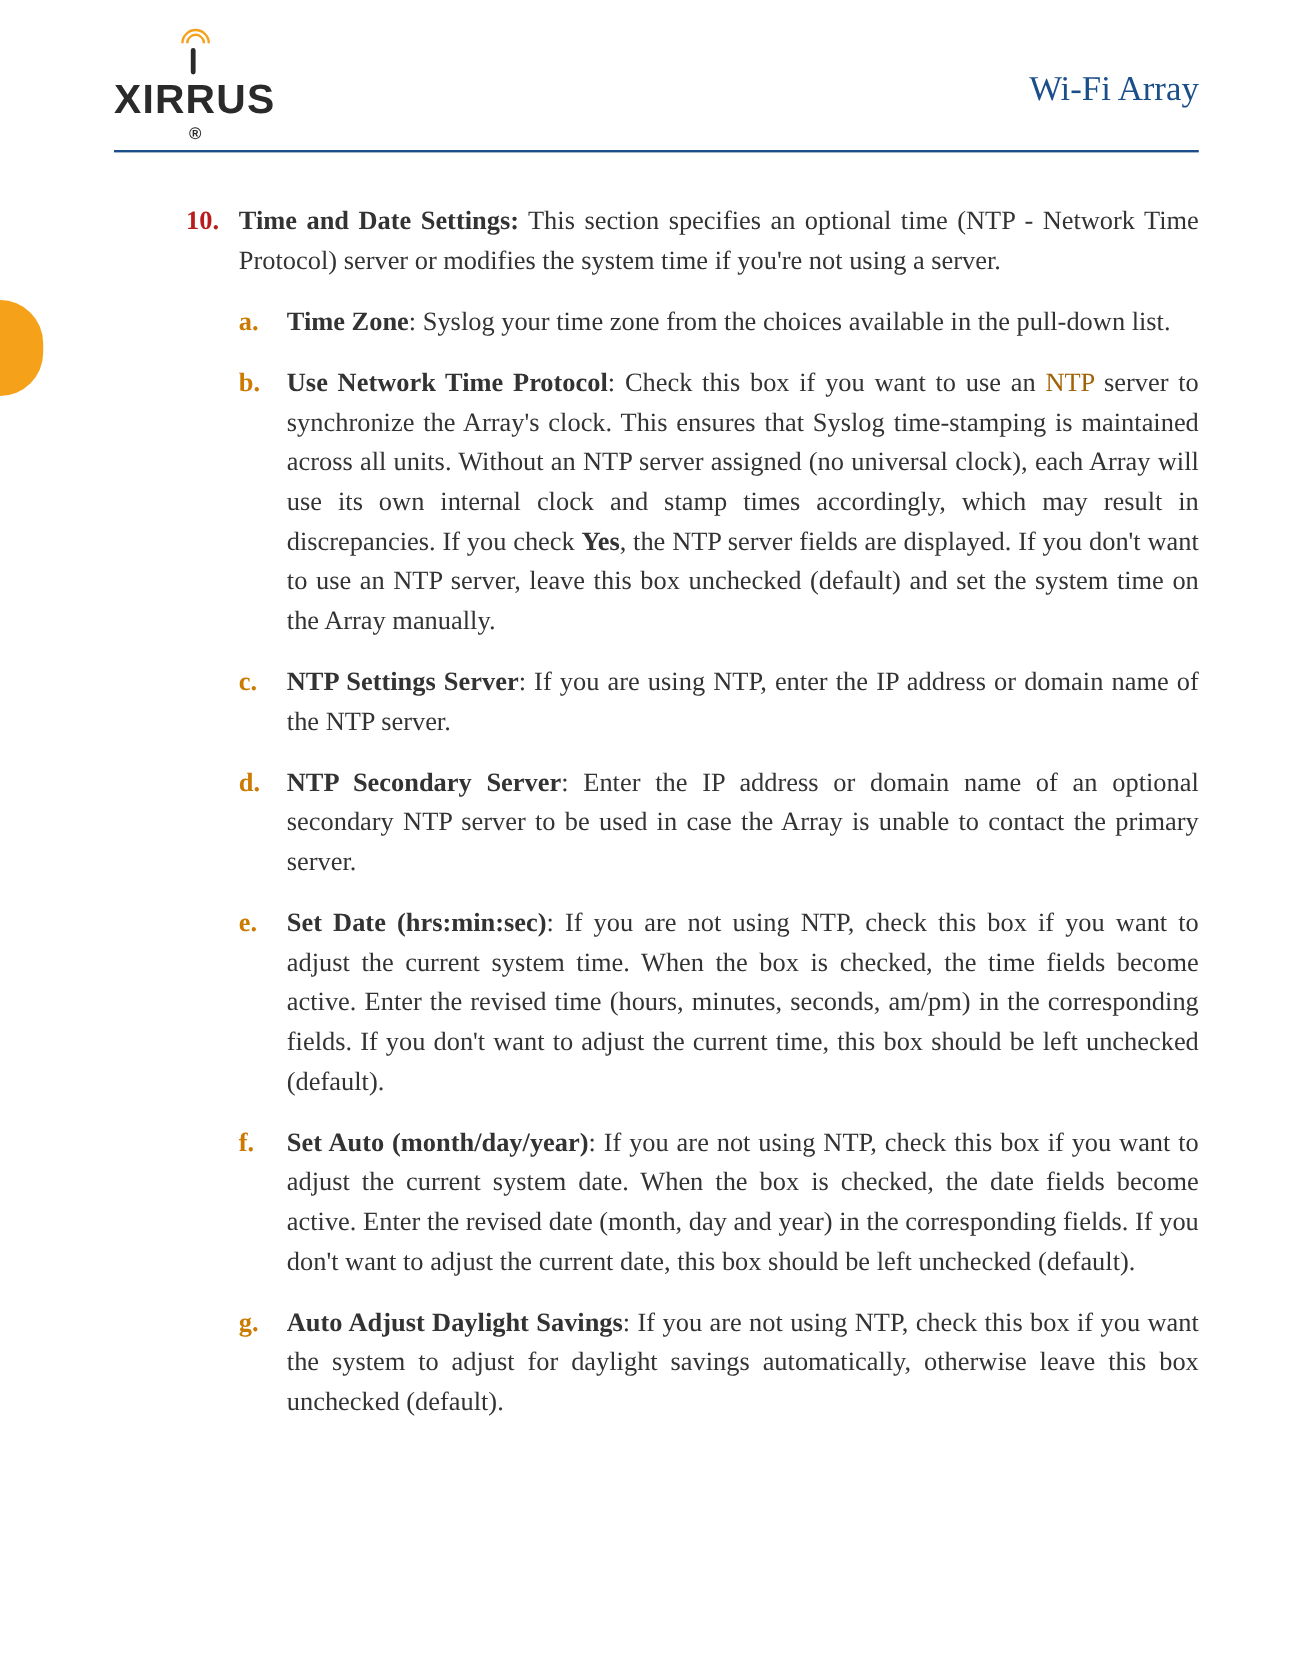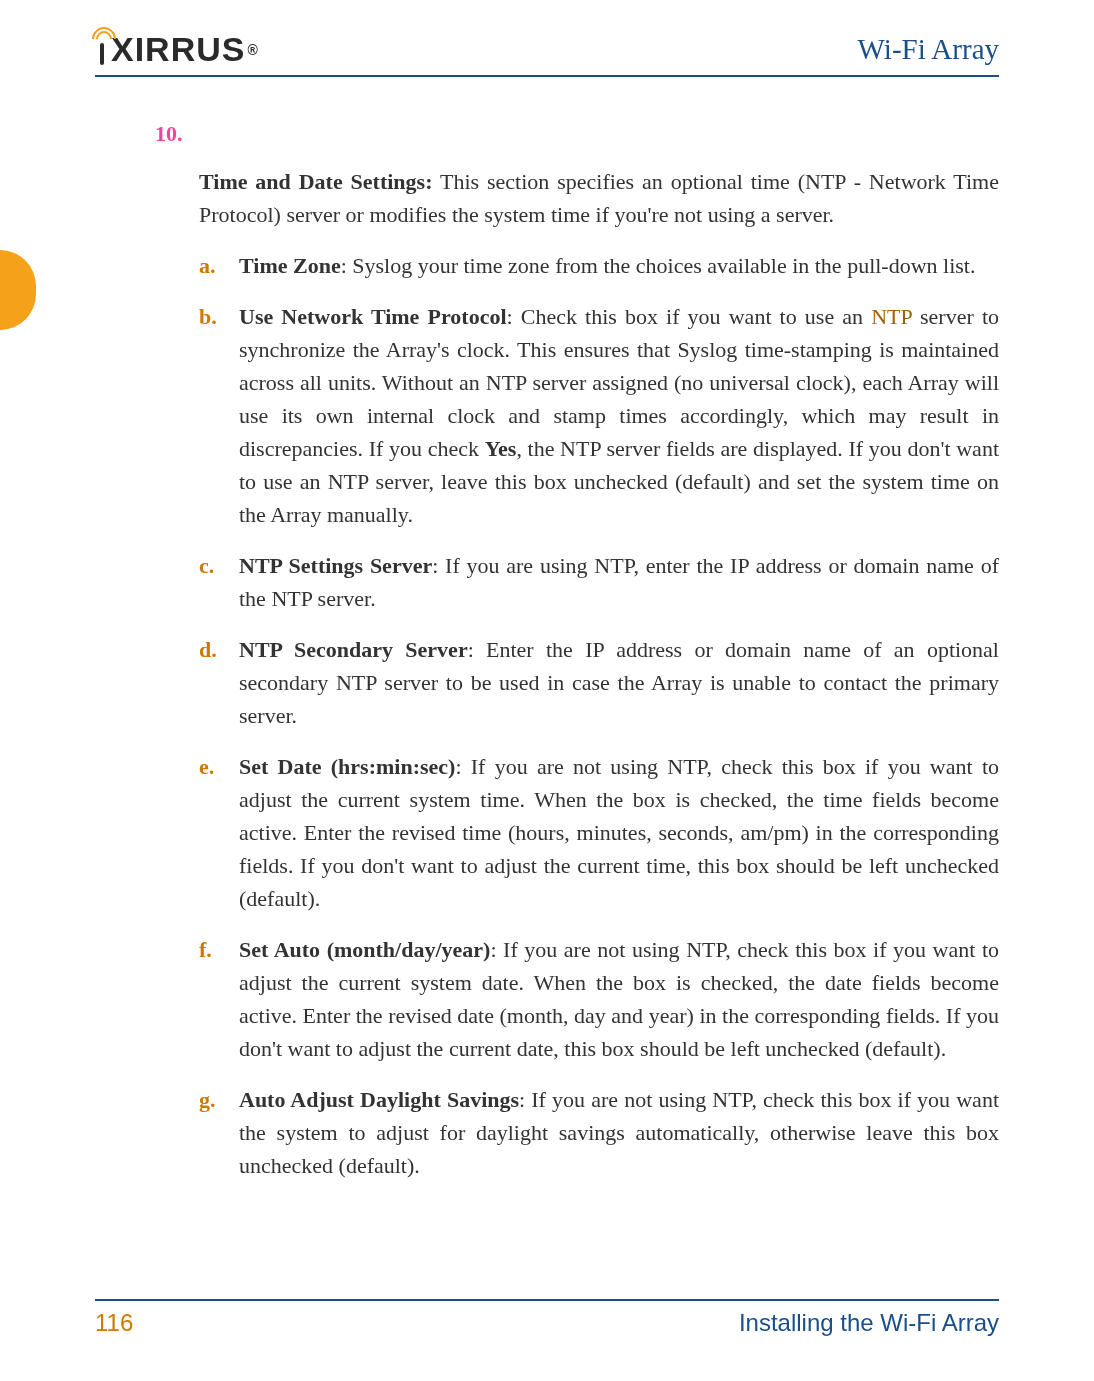--- a/index.html
+++ b/index.html
@@ -29,20 +29,21 @@
     }
     .logo {
       display: flex;
       align-items: center;
       font-family: Arial, Helvetica, sans-serif;
       font-weight: 900;
       font-size: 34px;
       letter-spacing: 1px;
       color: #2a2a2a;
       position: relative;
+      flex-direction: column;
     }
     .logo .antenna {
       position: relative;
       width: 14px;
       height: 34px;
       margin-right: 2px;
     }
     .logo .antenna::before {
       content: "";
       position: absolute;
@@ -84,29 +85,28 @@
     .content {
       padding-left: 60px;
       font-size: 22px;
       line-height: 1.5;
     }
     .item-10 {
       display: flex;
       margin-bottom: 18px;
     }
     .item-10 .num {
-      color: #ec4899;
+      color: #b91c1c;
       font-weight: bold;
       width: 44px;
       flex-shrink: 0;
     }
     .item-10 .body {
       flex: 1;
       text-align: justify;
-      margin-top: 48px;
     }
     .sublist {
       margin-left: 44px;
     }
     .subitem {
       display: flex;
       margin-bottom: 18px;
     }
     .subitem .letter {
       color: #cc7a00;
@@ -210,18 +210,14 @@
       <div class="subitem">
         <div class="letter">g.</div>
         <div class="body">
           <span class="bold">Auto Adjust Daylight Savings</span><span>: If you are not using NTP, check this box if you want the system to adjust for daylight savings automatically, otherwise leave this box unchecked (default).</span>
         </div>
       </div>
 
     </div>
   </div>
 
-  <div class="footer">
-    <span class="page-num">116</span>
-    <span class="section-name">Installing the Wi-Fi Array</span>
-  </div>
 
 </div>
 
 </body></html>

